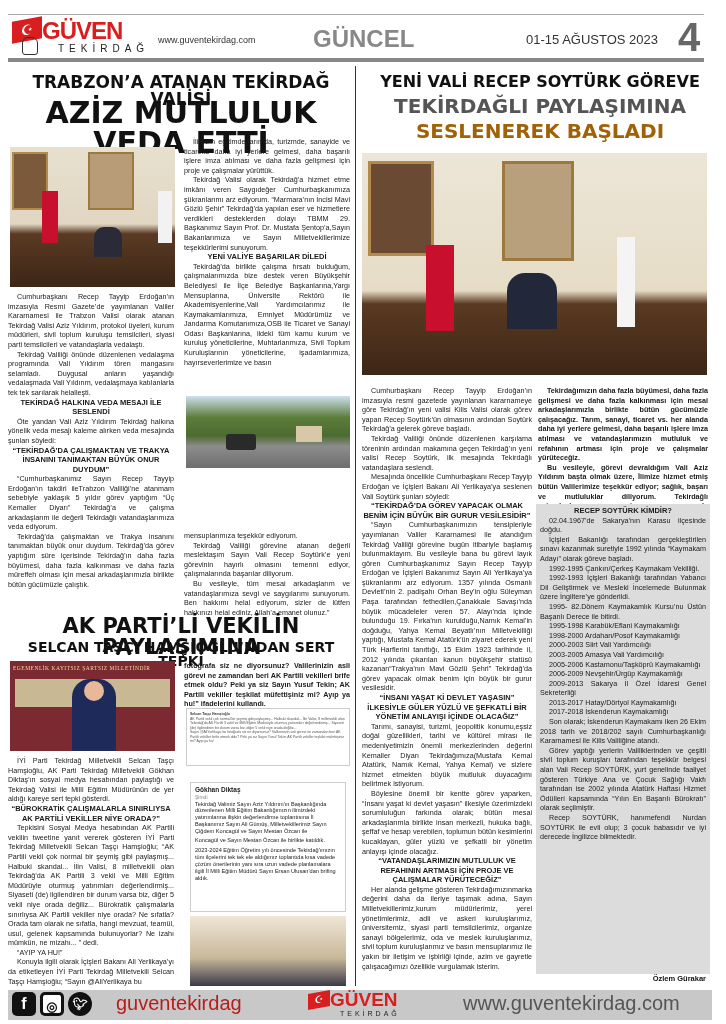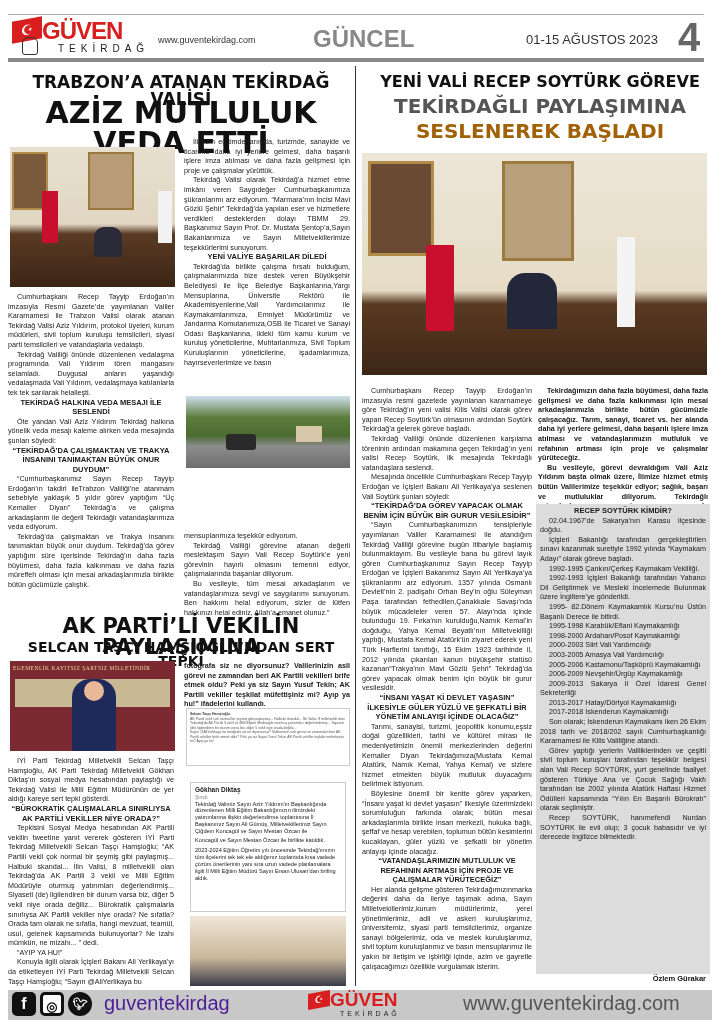--- a/index.html
+++ b/index.html
@@ -18,21 +18,21 @@
 .hl{position:absolute;font-weight:bold;text-align:center;font-family:"DejaVu Sans",sans-serif;line-height:1}
 .col{position:absolute;font-size:7.2px;line-height:9.6px;text-align:justify;color:#1a1a1a}
 .col p{text-indent:9px}
 .col .sub{font-weight:bold;text-align:center;text-indent:0;font-size:7.5px}
 .col .b{font-weight:normal}
 .vrule{position:absolute;background:#333;width:1px}
 .photo{position:absolute;overflow:hidden}
 .boxgray{position:absolute;background:#dcdcdc}
 .footer{position:absolute;left:8px;top:990px;width:704px;height:30px;background:#c8c8c8}
 .f-icon{position:absolute;top:2px;width:24px;height:24px;background:#111;border-radius:5px;color:#fff;font-size:16px;font-weight:bold;text-align:center;line-height:24px}
-.f-handle{position:absolute;left:96px;top:2px;font-size:20px;color:#4c1d95}
+.f-handle{position:absolute;left:108px;top:2px;font-size:20px;color:#b91c1c}
 .f-url{position:absolute;left:455px;top:2px;font-size:20px;color:#555}
 .f-logo{position:absolute;left:300px;top:0;width:120px;height:30px}
 .tweet{position:absolute;background:#fff;border:1px solid #ccc}
 </style>
 </head>
 <body>
 
 <div class="masthead">
   <div class="logo">
     <div class="flag">☪</div>

